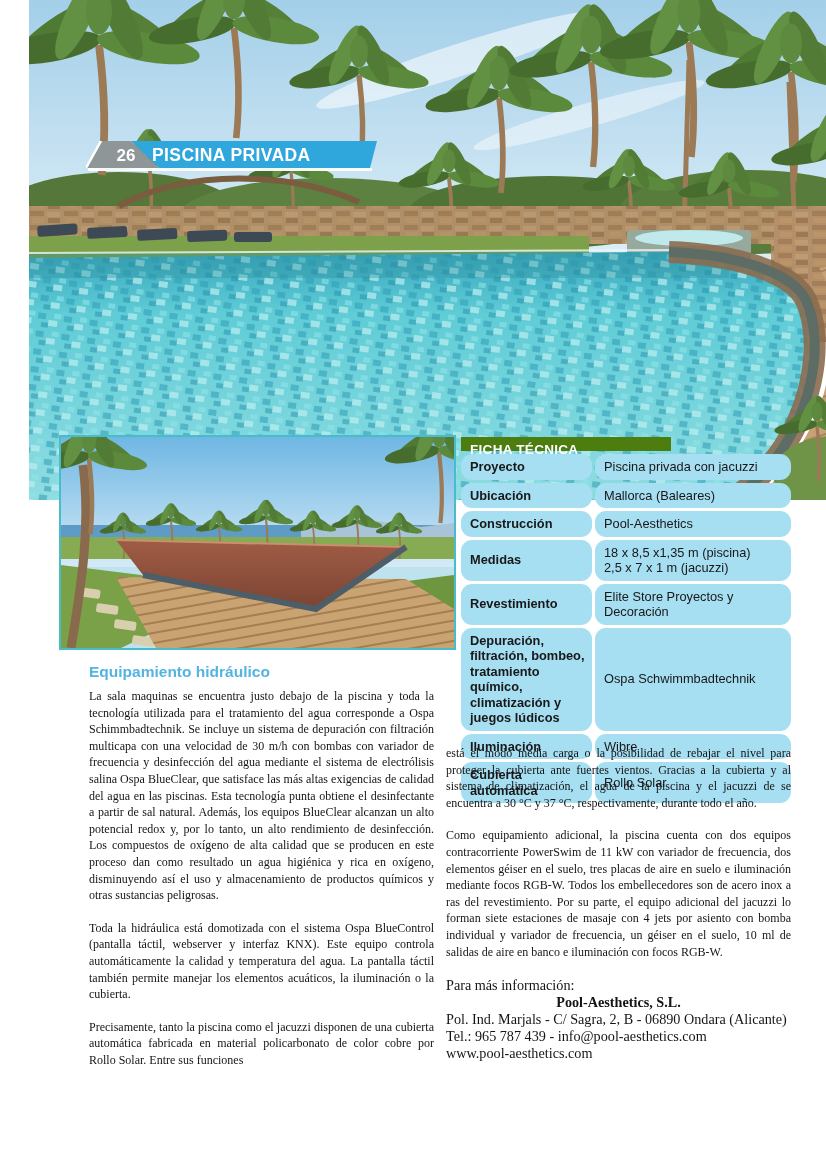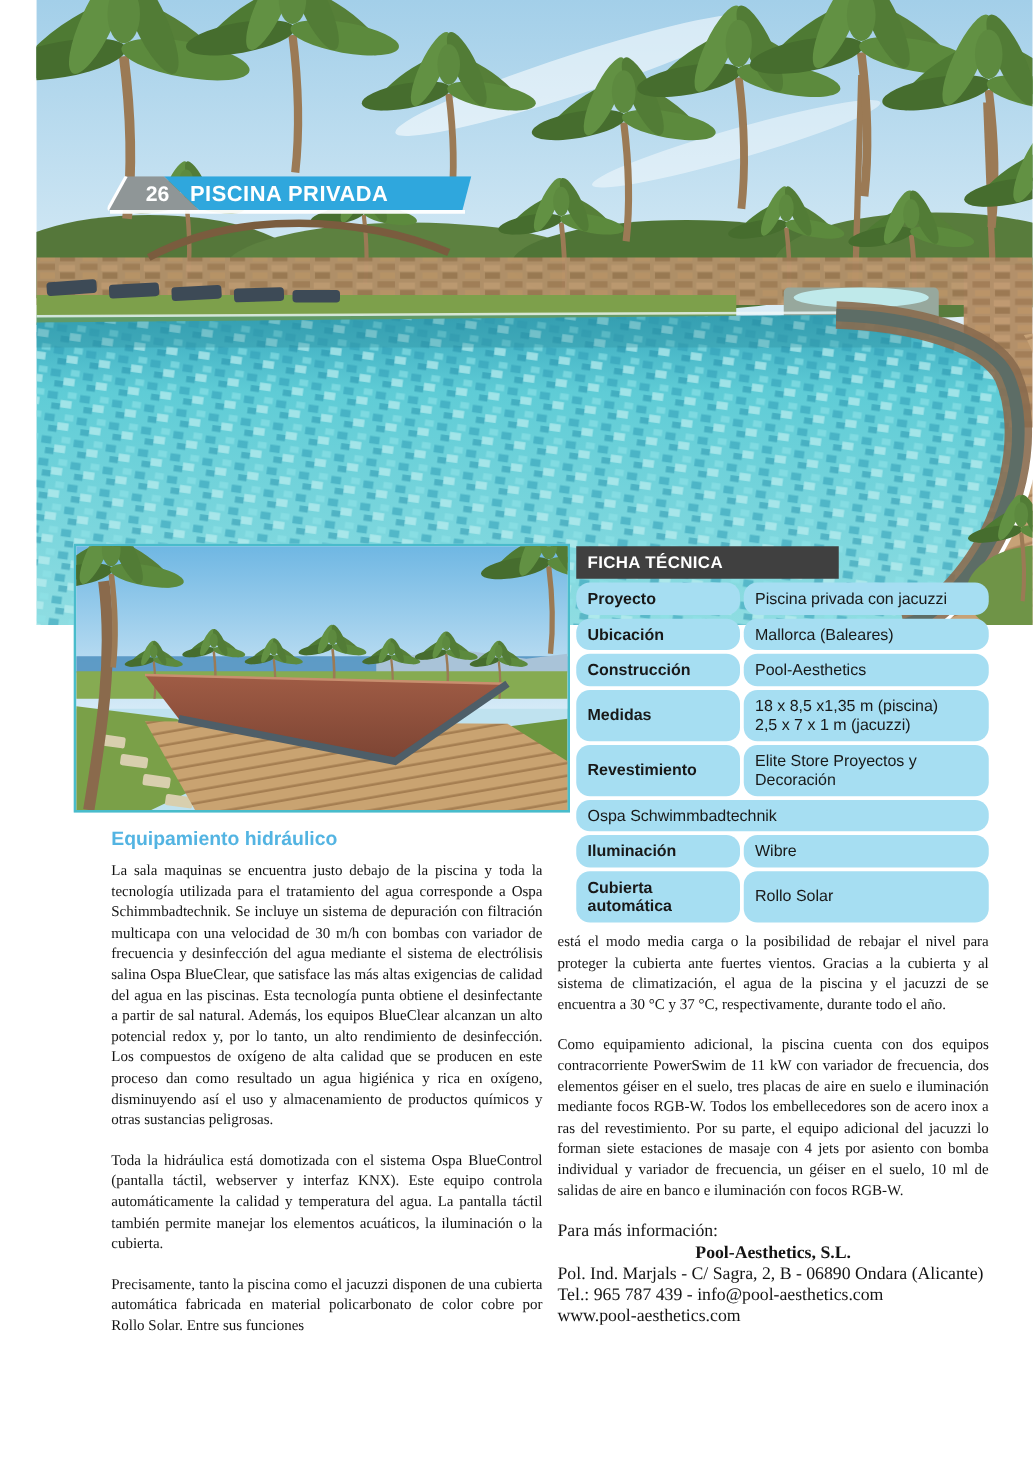--- a/index.html
+++ b/index.html
@@ -8,21 +8,21 @@
   
   .hero{position:absolute;left:0;top:0;width:826px;height:500px;}
   
   .ribbon{position:absolute;left:57px;top:141px;width:292px;height:32px;}
   .ribbon text{font-family:"Liberation Sans",sans-serif;font-weight:bold;fill:#ffffff;}
   
   .inset{position:absolute;left:30px;top:435px;width:393px;height:211px;
          border:2px solid #49bccb;background:#bfe2ef;}
   
   .ficha{position:absolute;left:432px;top:437px;width:330px;}
-  .ficha-title{width:201px;height:26px;background:#404040;color:#ffffff;
+  .ficha-title{width:201px;height:14px;background:#4d7c0f;color:#ffffff;
                font-size:13.5px;font-weight:bold;line-height:25px;padding-left:9px;
                letter-spacing:.3px;}
   .ficha-row{display:flex;margin-top:3px;}
   .ficha-label,.ficha-value{background:#a6def2;color:#181818;font-size:12.8px;
                line-height:15.5px;display:flex;align-items:center;box-sizing:border-box;border-radius:11px;}
   .ficha-label{width:131px;font-weight:bold;padding:5px 4px 5px 9px;margin-right:3px;}
   .ficha-value{flex:1;padding:5px 6px 5px 9px;white-space:pre-line;}
   
   .colL{position:absolute;left:60px;top:663px;width:345px;}
   .colR{position:absolute;left:417px;top:745px;width:345px;}
@@ -217,20 +217,21 @@
     <div class="ficha-row">
       <div class="ficha-label">Medidas</div>
       <div class="ficha-value">18 x 8,5 x1,35 m (piscina)
 2,5 x 7 x 1 m (jacuzzi)</div>
     </div>
     <div class="ficha-row">
       <div class="ficha-label">Revestimiento</div>
       <div class="ficha-value">Elite Store Proyectos y Decoración</div>
     </div>
     <div class="ficha-row">
+      <div class="ficha-label">Depuración, filtración, bombeo, tratamiento químico, climatización y juegos lúdicos</div>
       <div class="ficha-value">Ospa Schwimmbadtechnik</div>
     </div>
     <div class="ficha-row">
       <div class="ficha-label">Iluminación</div>
       <div class="ficha-value">Wibre</div>
     </div>
     <div class="ficha-row">
       <div class="ficha-label">Cubierta automática</div>
       <div class="ficha-value">Rollo Solar</div>
     </div>

